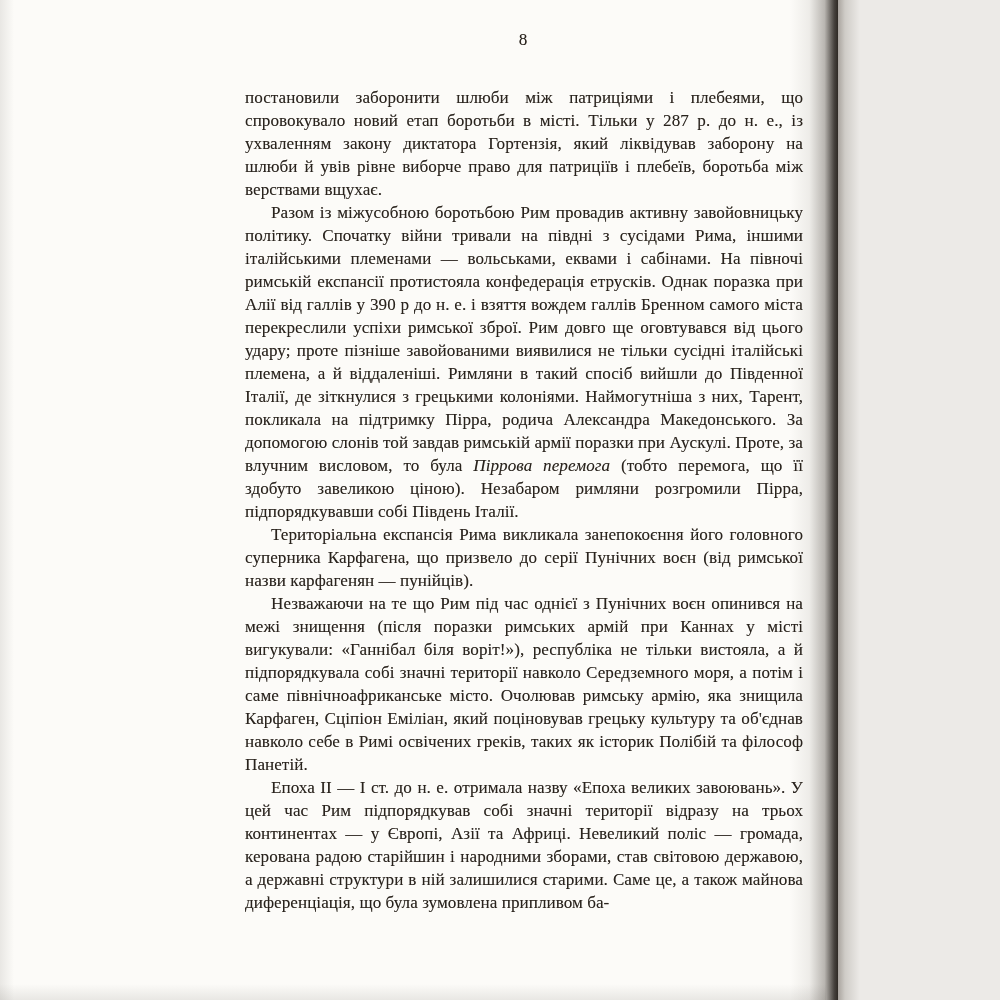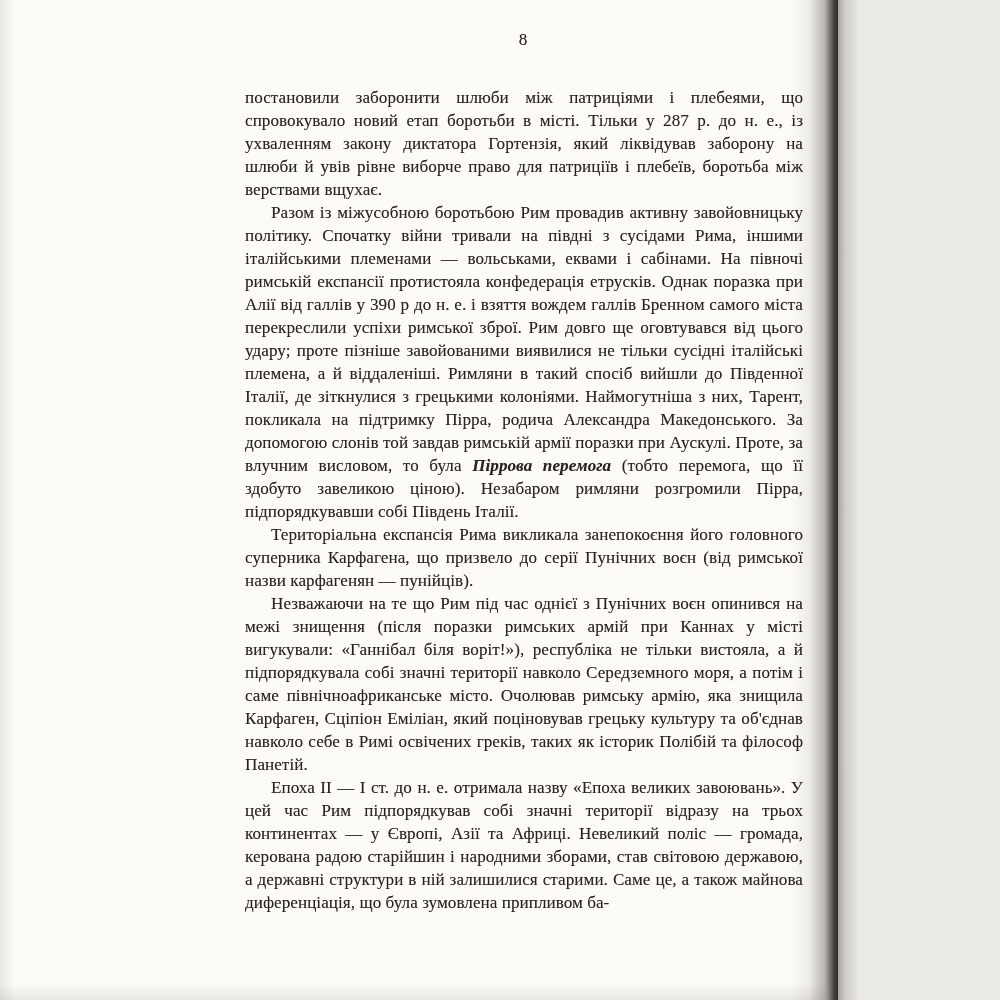--- a/index.html
+++ b/index.html
@@ -84,21 +84,20 @@
   }
   .text-block p {
     margin: 0;
     padding: 0;
   }
   .text-block p.indent {
     text-indent: 26px;
   }
   .text-block em {
     font-style: italic;
-    font-weight: bold;
   }
 </style>
 </head>
 <body>
 
 <div class="scan">
   <div class="left-edge"></div>
   <div class="bottom-edge"></div>
 
   <div class="page-number">8</div>

